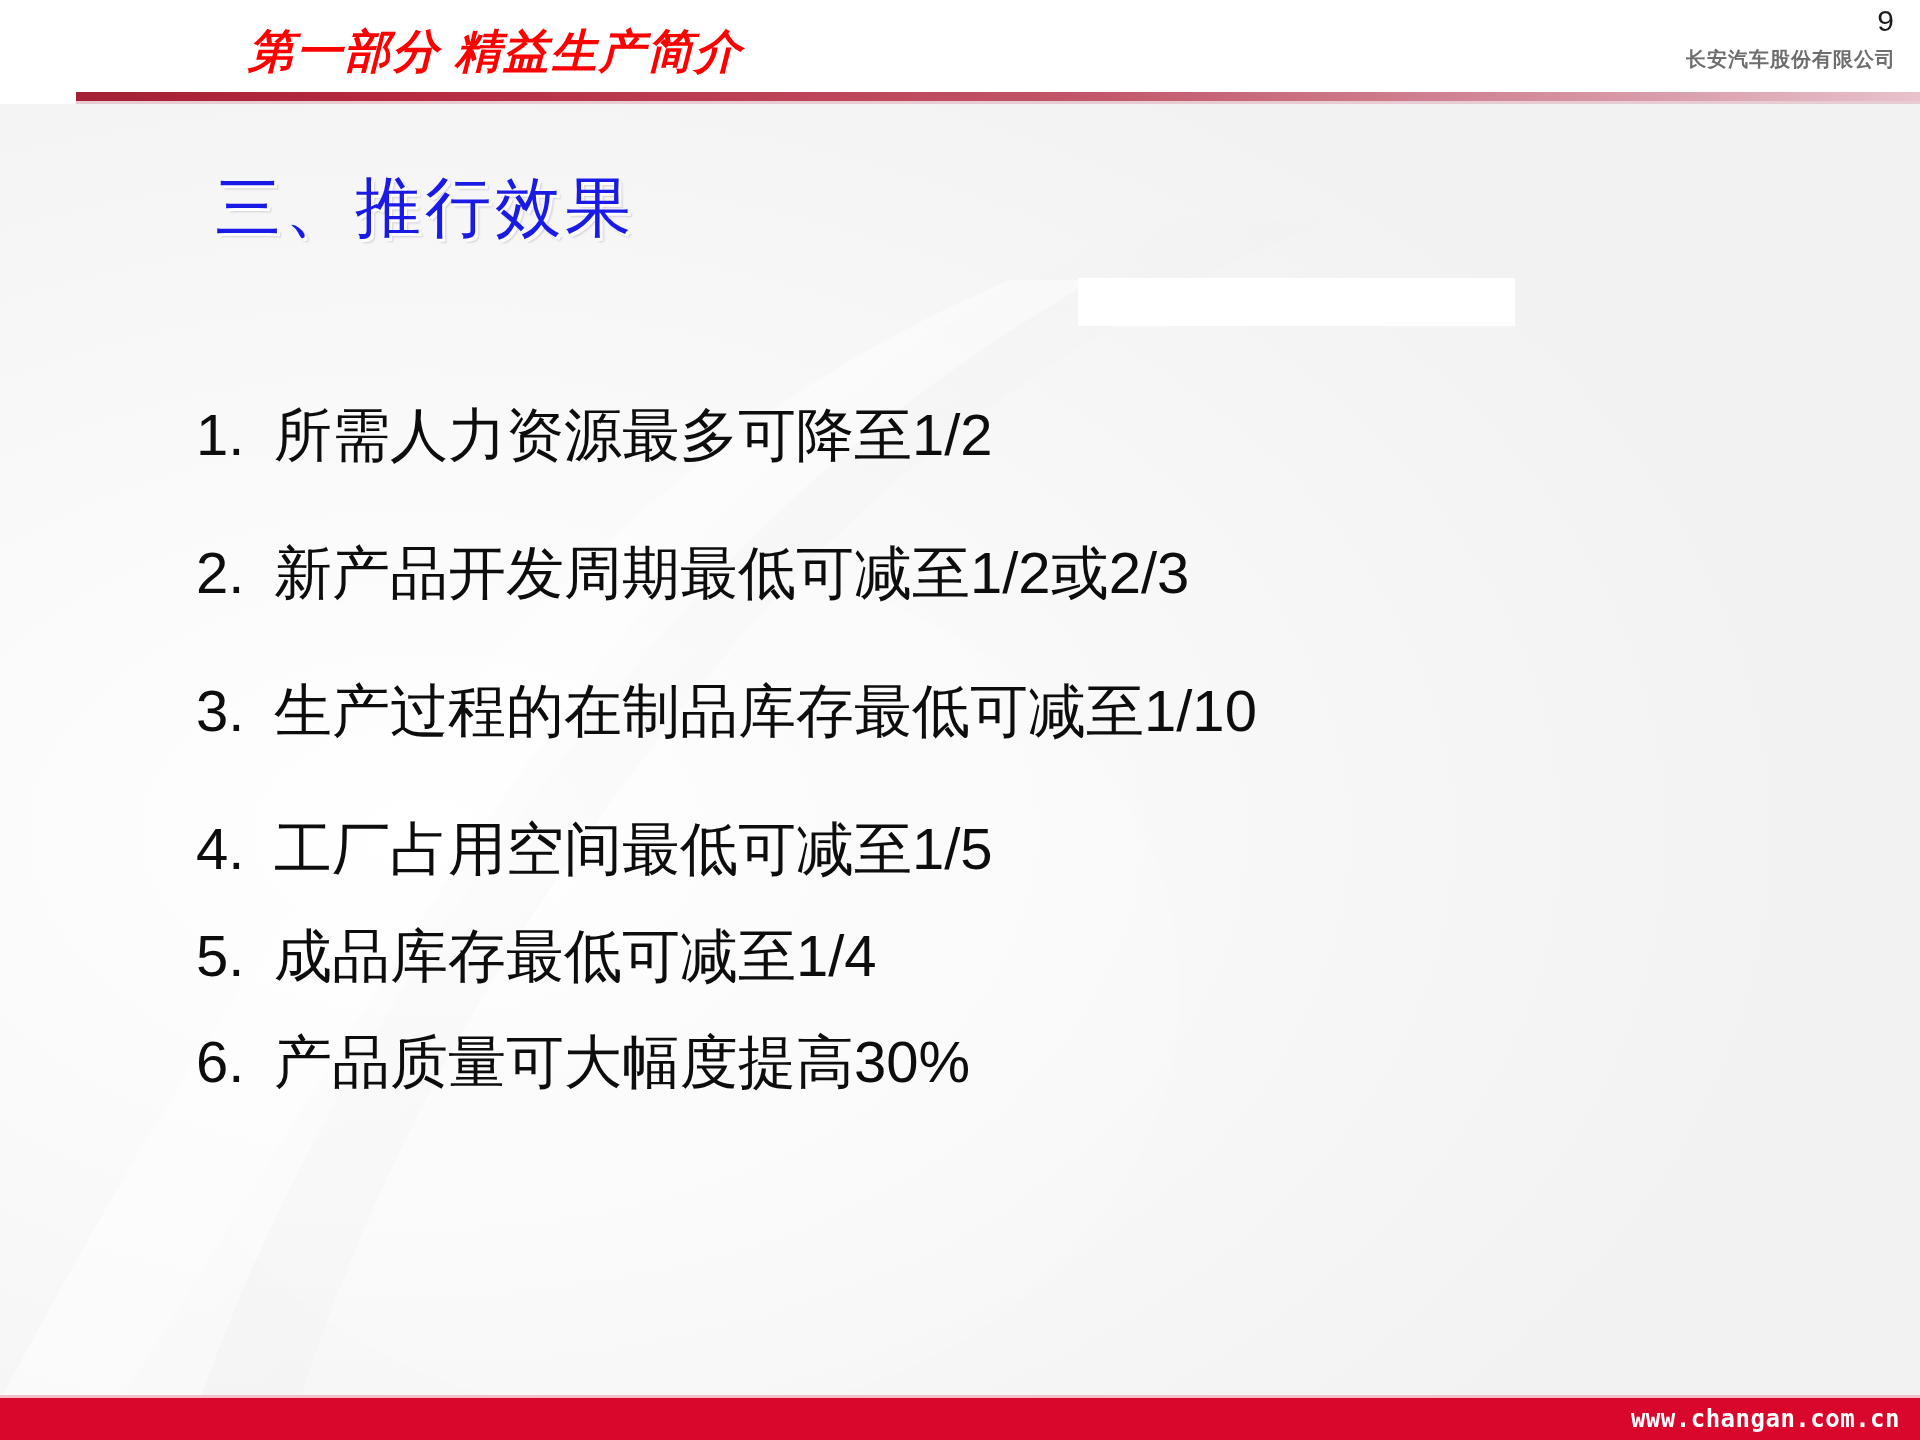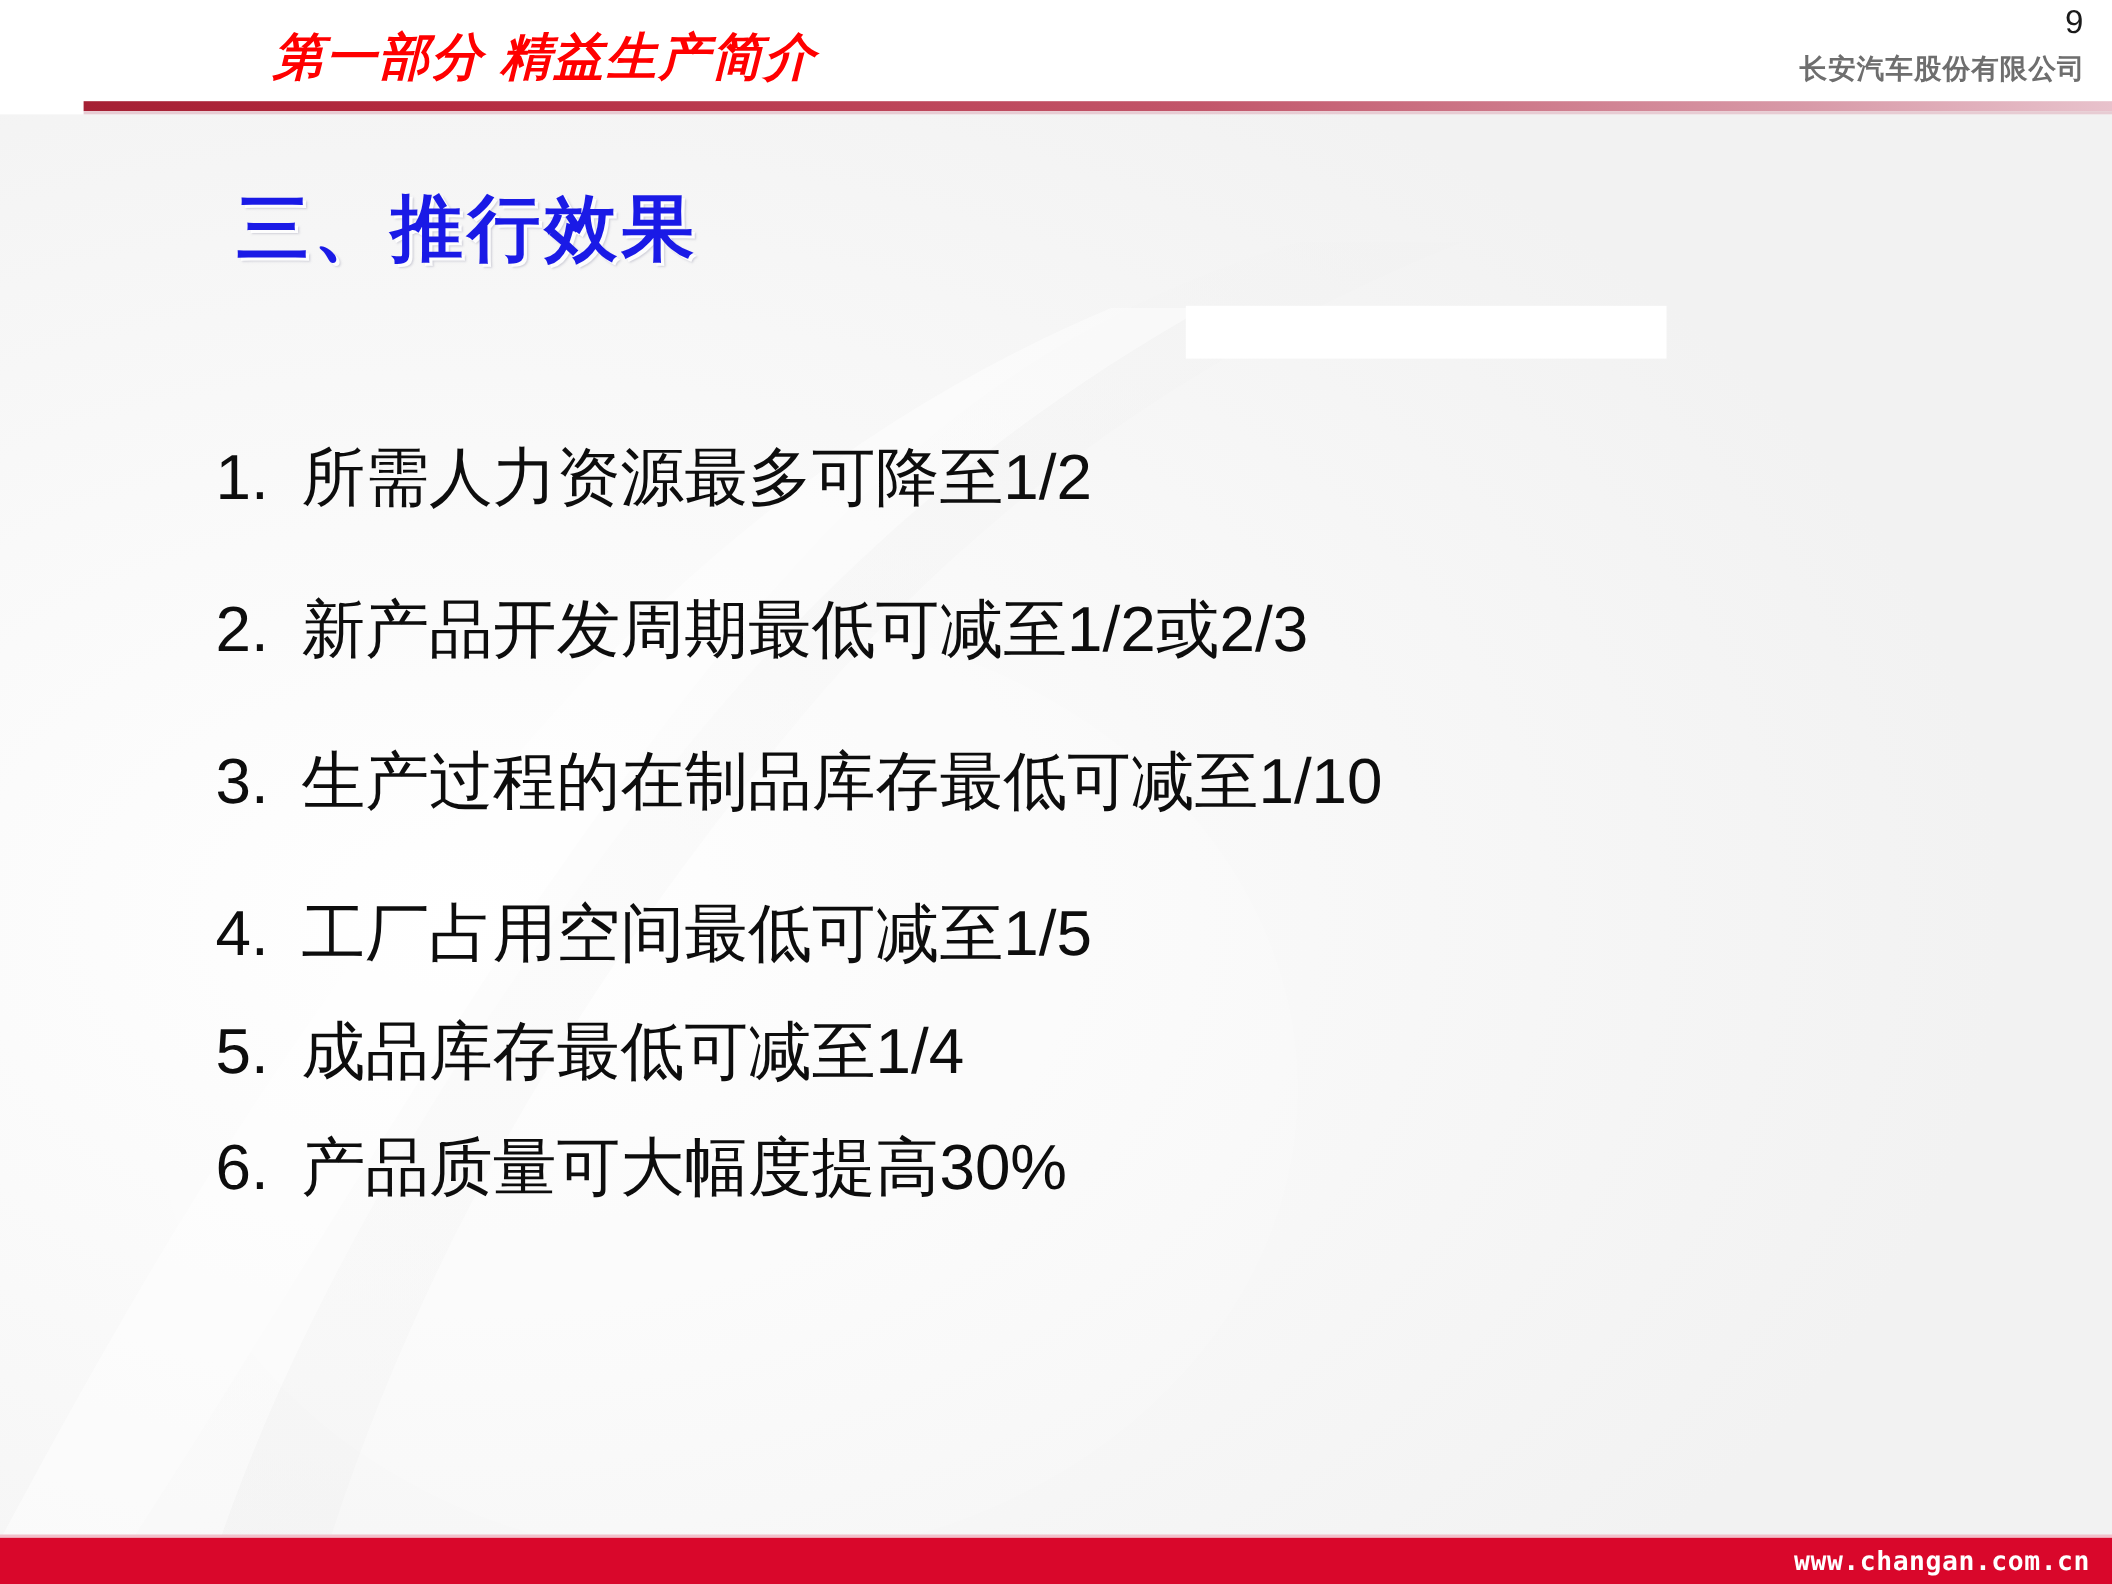--- a/index.html
+++ b/index.html
@@ -86,34 +86,34 @@
     top: 4px;
     font-size: 30px;
     color: #1a1a1a;
     font-weight: normal;
   }
 
   .company-name {
     position: absolute;
     right: 24px;
     top: 46px;
-    font-size: 25px;
+    font-size: 20px;
     font-weight: bold;
     color: #6e6e6e;
     letter-spacing: 1px;
     white-space: nowrap;
   }
 
   
   .section-heading {
     position: absolute;
     left: 215px;
     top: 163px;
     font-size: 66px;
-    font-weight: bold;
+    font-weight: normal;
     color: #1a1ae6;
     letter-spacing: 4px;
     white-space: nowrap;
     text-shadow: 3px 3px 0 rgba(255,255,255,0.95), 4px 4px 2px rgba(160,160,180,0.45);
   }
 
   .blank-box {
     position: absolute;
     left: 1078px;
     top: 278px;

